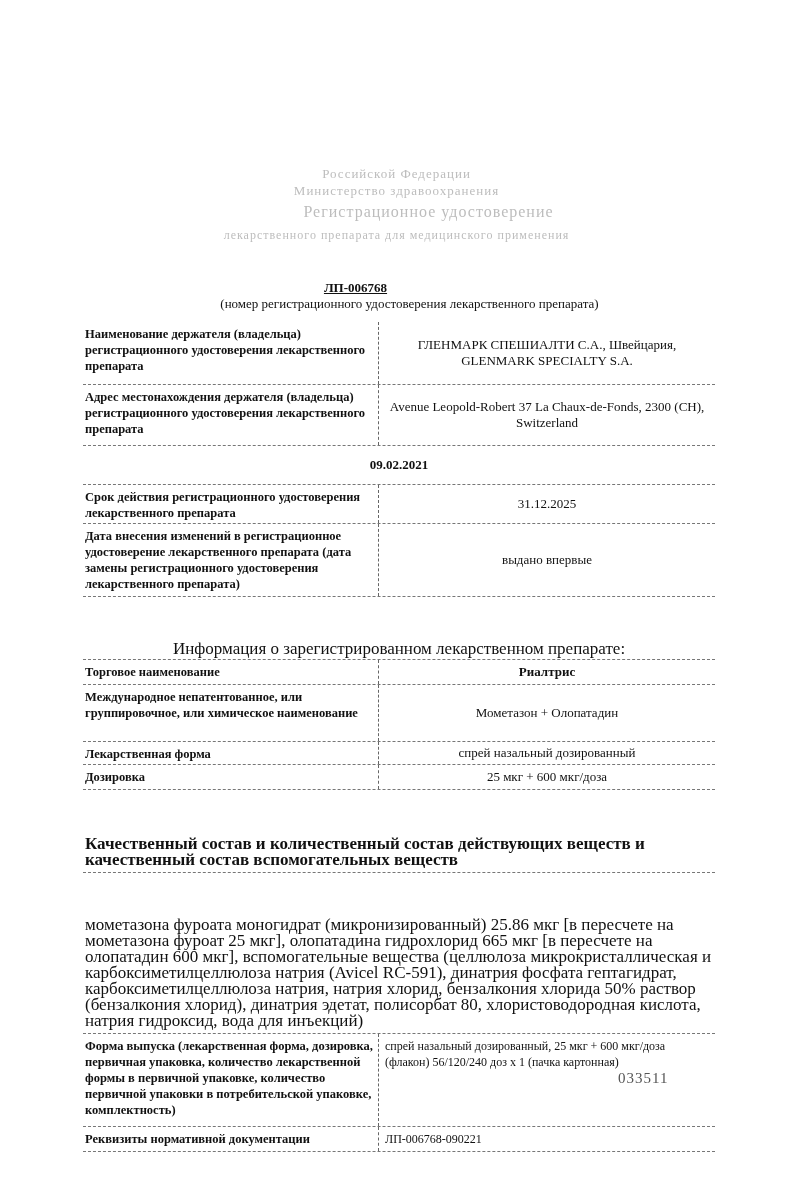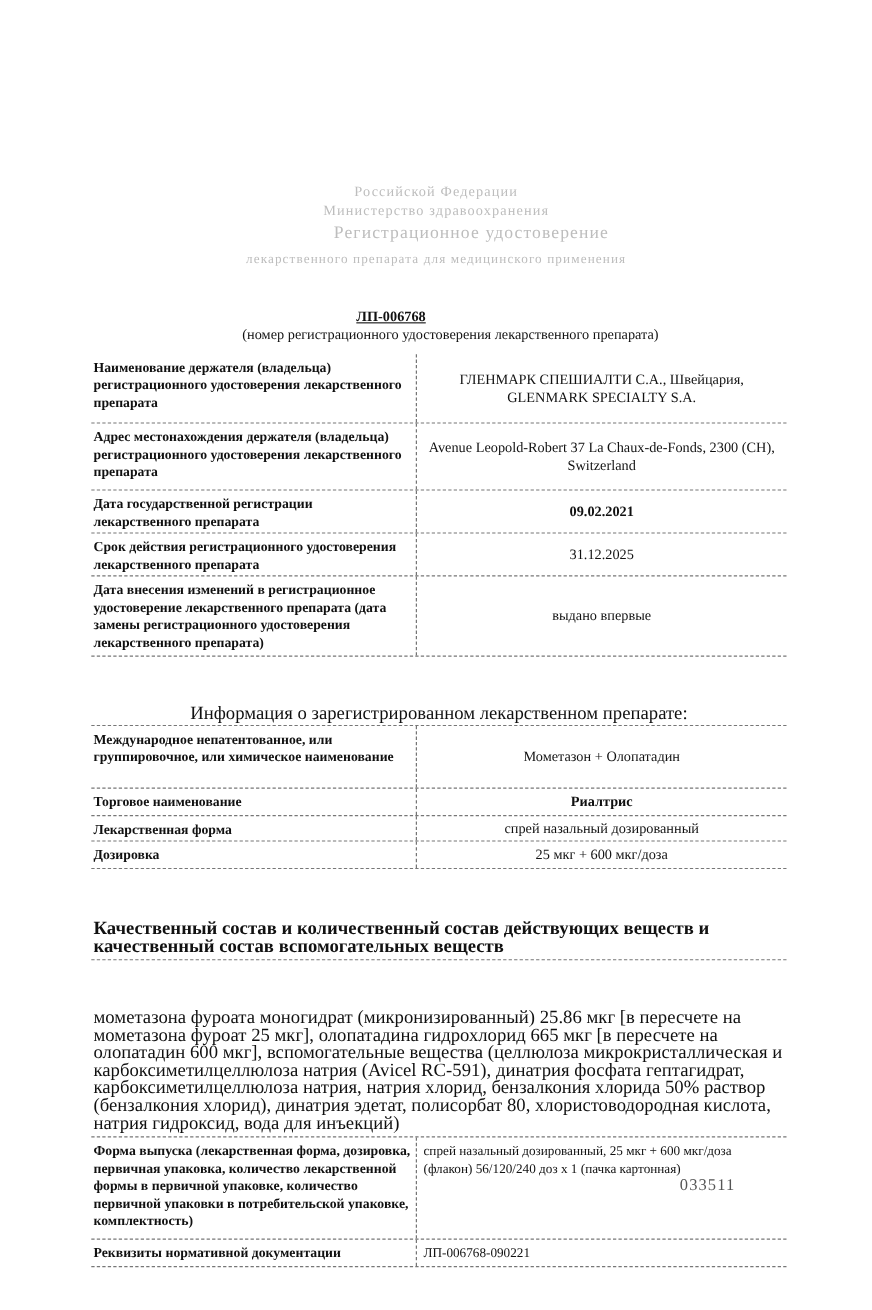--- a/index.html
+++ b/index.html
@@ -39,39 +39,38 @@
 <div class="tbl">
   <div class="row" style="height:62px">
     <div class="lbl">Наименование держателя (владельца) регистрационного удостоверения лекарственного препарата</div>
     <div class="val">ГЛЕНМАРК СПЕШИАЛТИ С.А., Швейцария, GLENMARK SPECIALTY S.A.</div>
   </div>
   <div class="row" style="height:60px">
     <div class="lbl">Адрес местонахождения держателя (владельца) регистрационного удостоверения лекарственного препарата</div>
     <div class="val">Avenue Leopold-Robert 37 La Chaux-de-Fonds, 2300 (CH), Switzerland</div>
   </div>
   <div class="row" style="height:38px">
-    <div class="lbl">Дата государственной регистрации лекарственного препарата</div>
     <div class="val bold">09.02.2021</div>
   </div>
   <div class="row" style="height:38px">
     <div class="lbl">Срок действия регистрационного удостоверения лекарственного препарата</div>
     <div class="val">31.12.2025</div>
   </div>
   <div class="row" style="height:72px">
     <div class="lbl">Дата внесения изменений в регистрационное удостоверение лекарственного препарата (дата замены регистрационного удостоверения лекарственного препарата)</div>
     <div class="val">выдано впервые</div>
   </div>
   <div class="full center">Информация о зарегистрированном лекарственном препарате:</div>
+  <div class="row" style="height:24px">
+    <div class="lbl">Торговое наименование</div>
+    <div class="val bold">Риалтрис</div>
+  </div>
   <div class="row" style="height:56px">
     <div class="lbl">Международное непатентованное, или группировочное, или химическое наименование</div>
     <div class="val">Мометазон + Олопатадин</div>
-  </div>
-  <div class="row" style="height:24px">
-    <div class="lbl">Торговое наименование</div>
-    <div class="val bold">Риалтрис</div>
   </div>
   <div class="row" style="height:22px">
     <div class="lbl">Лекарственная форма</div>
     <div class="val">спрей назальный дозированный</div>
   </div>
   <div class="row" style="height:24px">
     <div class="lbl">Дозировка</div>
     <div class="val">25 мкг + 600 мкг/доза</div>
   </div>
   <div class="full boldtxt">Качественный состав и количественный состав действующих веществ и качественный состав вспомогательных веществ</div>

